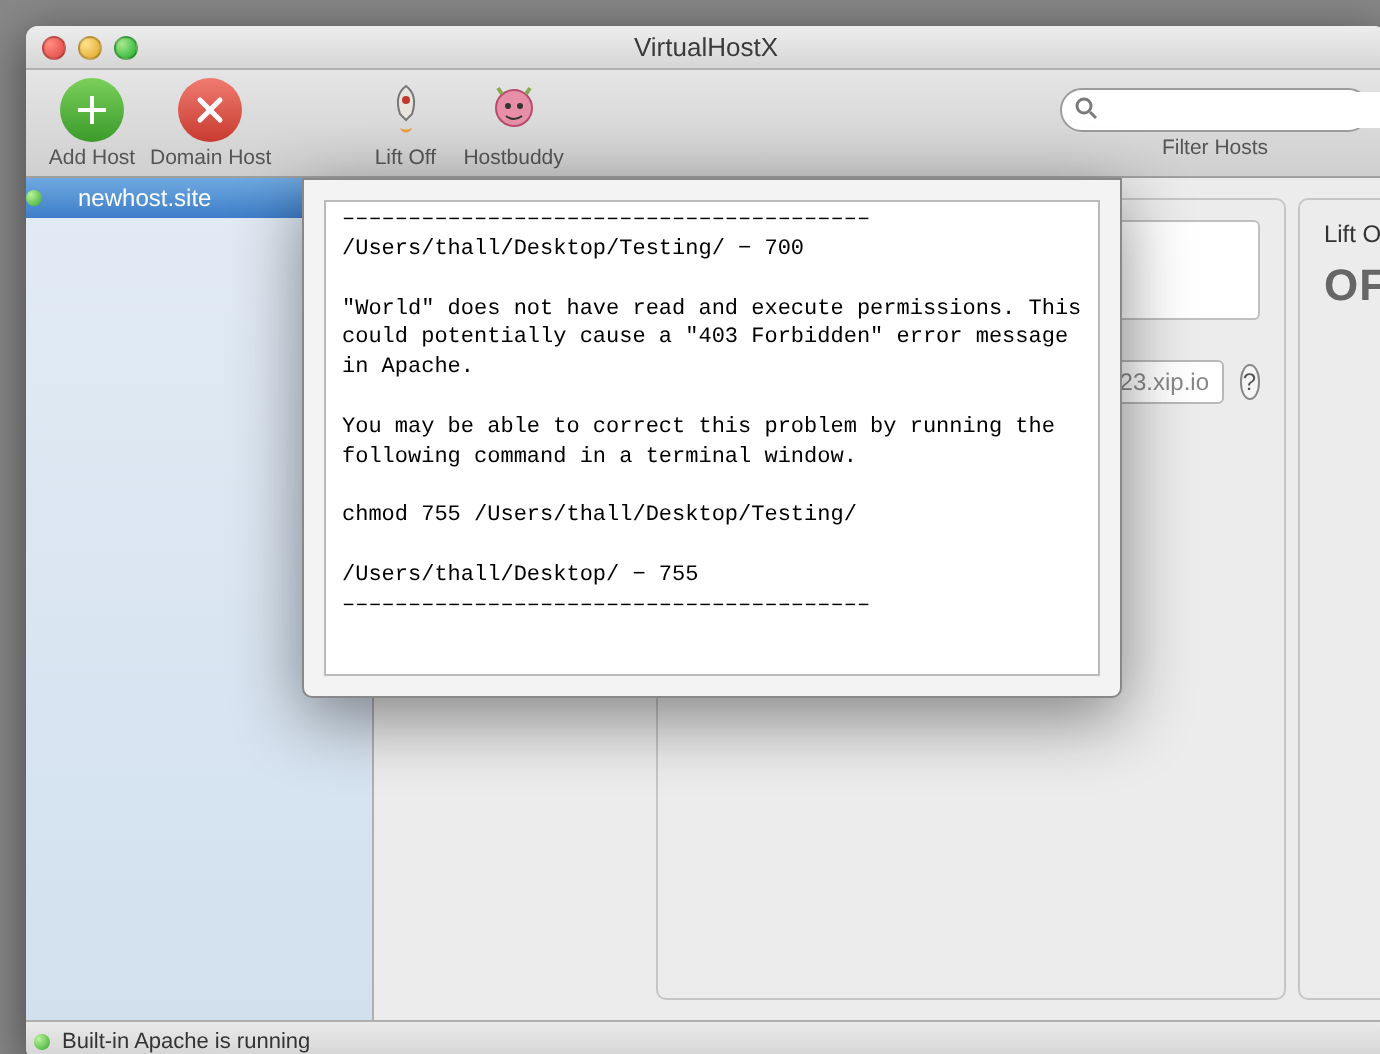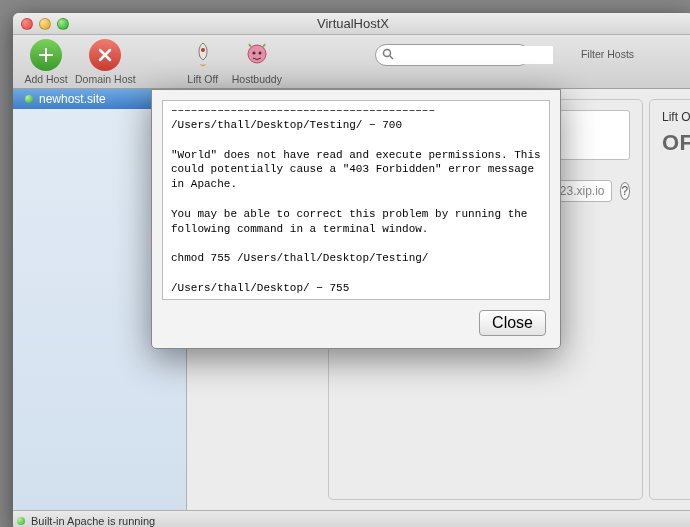--- a/index.html
+++ b/index.html
@@ -66,37 +66,37 @@
       margin-left: auto;
       width: 155px; height: 22px;
       border-radius: 11px;
       background: white;
       border: 1px solid #9c9c9c;
       display:flex; align-items:center; padding: 0 6px;
       margin-top: 5px;
     }
     .search-icon { color:#7a7a7a; margin-right:4px; font-size:13px;}
     .search input{ border:none; outline:none; flex:1; font-size:12px; height:18px;}
-    .tb-col{display:flex;flex-direction:row;align-items:center;}
+    .tb-col{display:flex;flex-direction:column;align-items:center;}
     .body {
       flex:1; display:flex; overflow:hidden;
       background:#ececec;
     }
     .sidebar {
       width: 174px;
       background: linear-gradient(#e2ebf5,#d2e0ee);
       border-right: 1px solid #b0b0b0;
       overflow:hidden;
     }
     .side-item {
       height: 20px;
       background: linear-gradient(#6fa9e0,#3e7ec9);
       color:white; font-size:12px;
-      display:flex; align-items:center; padding: 0 12px;
-      gap: 6px;
+      display:flex; align-items:center; padding: 0 0;
+      gap: 18px;
     }
     .dot {
       width:8px; height:8px; border-radius:50%;
       background: radial-gradient(circle at 30% 30%, #b8f49a, #35a72a);
       flex-shrink:0;
     }
     .content {
       flex:1; padding: 10px 12px; overflow:hidden;
       display:flex; flex-direction:row; gap:6px;
     }
@@ -298,18 +298,15 @@
 /Users/thall/Desktop/Testing/ − 700
 
 "World" does not have read and execute permissions. This could potentially cause a "403 Forbidden" error message in Apache.
 
 You may be able to correct this problem by running the following command in a terminal window.
 
 chmod 755 /Users/thall/Desktop/Testing/
 
 /Users/thall/Desktop/ − 755
 ––––––––––––––––––––––––––––––––––––––––</div>
-    <div class="modal-foot">
-      <button class="btn">Close</button>
-    </div>
   </div>
 
 </div>
 
 </body></html>

